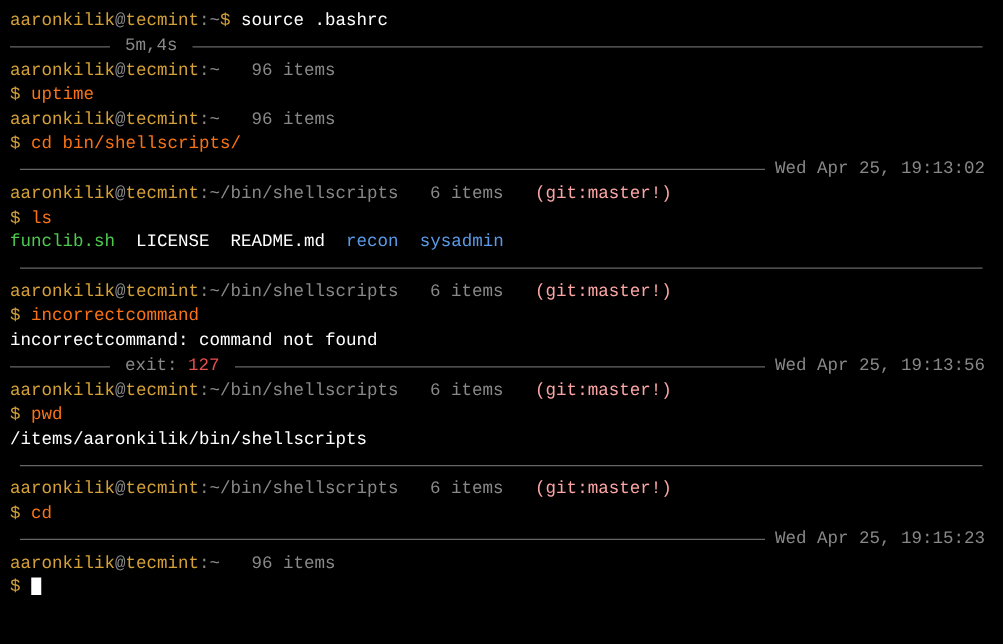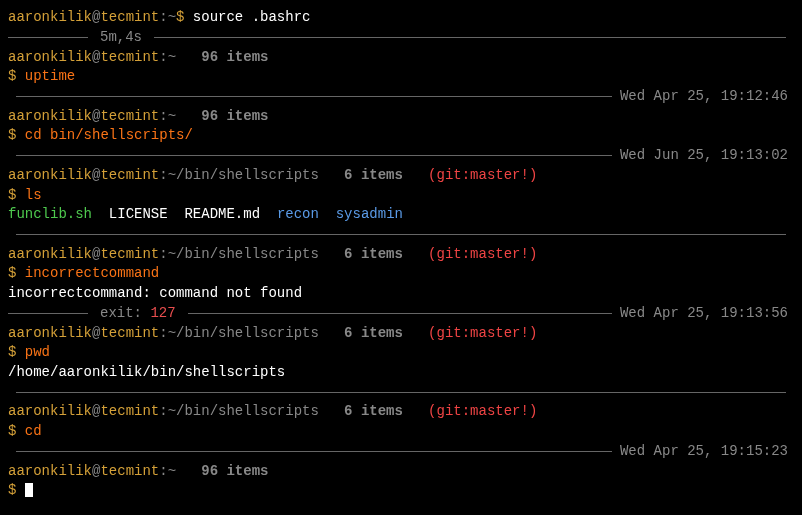--- a/index.html
+++ b/index.html
@@ -15,22 +15,22 @@
       overflow: hidden;
     }
     .line { white-space: pre; }
     .user { color: #d4a038; }
     .host { color: #d4a038; }
     .sep { color: #888; }
     .path { color: #888; }
     .prompt-dollar { color: #d4a038; }
     .cmd-source { color: #fff; }
     .output { color: #fff; }
-    .items { color: #888; font-weight: bold; }
-    .git { color: #ef4444; }
+    .items { color: #888; }
+    .git { color: #fca5a5; }
     .exec-green { color: #4ec94e; margin-top: 46px; }
     .dir-blue { color: #5a9ae6; }
     .exit-label { color: #888; }
     .exit-code { color: #e84e4e; }
     .yellow-cmd { color: #f97316; font-weight: normal; }
     
     .divider-line {
       display: flex;
       align-items: center;
       color: #888;
@@ -54,48 +54,44 @@
 
 <div id="terminal">
     <div class="line"><span class="user">aaronkilik</span><span class="sep">@</span><span class="host">tecmint</span><span class="path">:~</span><span class="prompt-dollar">$ </span><span class="cmd-source">source .bashrc</span></div>
     <div class="divider-line">
       <span class="divider-left-pad"></span>
       <span class="divider-info">5m,4s</span>
       <span class="divider-fill"></span>
     </div>
     <div class="line"><span class="user">aaronkilik</span><span class="sep">@</span><span class="host">tecmint</span><span class="path">:~</span><span class="items">   96 items</span></div>
     <div class="line"><span class="prompt-dollar">$ </span><span class="yellow-cmd">uptime</span></div>
-    <div class="divider-line">
-      <span class="divider-fill"></span>
-      <span class="divider-time">Wed Apr 25, 19:12:46</span>
-    </div>
     <div class="line"><span class="user">aaronkilik</span><span class="sep">@</span><span class="host">tecmint</span><span class="path">:~</span><span class="items">   96 items</span></div>
     <div class="line"><span class="prompt-dollar">$ </span><span class="yellow-cmd">cd bin/shellscripts/</span></div>
     <div class="divider-line">
       <span class="divider-fill"></span>
-      <span class="divider-time">Wed Jun 25, 19:13:02</span>
+      <span class="divider-time">Wed Apr 25, 19:13:02</span>
     </div>
     <div class="line"><span class="user">aaronkilik</span><span class="sep">@</span><span class="host">tecmint</span><span class="path">:~/bin/shellscripts</span><span class="items">   6 items</span><span class="git">   (git:master!)</span></div>
     <div class="line"><span class="prompt-dollar">$ </span><span class="yellow-cmd">ls</span></div>
     <div class="line"><span class="exec-green">funclib.sh</span>  <span class="output">LICENSE</span>  <span class="output">README.md</span>  <span class="dir-blue">recon</span>  <span class="dir-blue">sysadmin</span></div>
     <div class="divider-line">
       <span class="divider-fill"></span>
     </div>
     <div class="line"><span class="user">aaronkilik</span><span class="sep">@</span><span class="host">tecmint</span><span class="path">:~/bin/shellscripts</span><span class="items">   6 items</span><span class="git">   (git:master!)</span></div>
     <div class="line"><span class="prompt-dollar">$ </span><span class="yellow-cmd">incorrectcommand</span></div>
     <div class="line output">incorrectcommand: command not found</div>
     <div class="divider-line">
       <span class="divider-left-pad"></span>
       <span class="divider-info"><span class="exit-label">exit: </span><span class="exit-code">127</span></span>
       <span class="divider-fill"></span>
       <span class="divider-time">Wed Apr 25, 19:13:56</span>
     </div>
     <div class="line"><span class="user">aaronkilik</span><span class="sep">@</span><span class="host">tecmint</span><span class="path">:~/bin/shellscripts</span><span class="items">   6 items</span><span class="git">   (git:master!)</span></div>
     <div class="line"><span class="prompt-dollar">$ </span><span class="yellow-cmd">pwd</span></div>
-    <div class="line output">/home/aaronkilik/bin/shellscripts</div>
+    <div class="line output">/items/aaronkilik/bin/shellscripts</div>
     <div class="divider-line">
       <span class="divider-fill"></span>
     </div>
     <div class="line"><span class="user">aaronkilik</span><span class="sep">@</span><span class="host">tecmint</span><span class="path">:~/bin/shellscripts</span><span class="items">   6 items</span><span class="git">   (git:master!)</span></div>
     <div class="line"><span class="prompt-dollar">$ </span><span class="yellow-cmd">cd</span></div>
     <div class="divider-line">
       <span class="divider-fill"></span>
       <span class="divider-time">Wed Apr 25, 19:15:23</span>
     </div>
     <div class="line"><span class="user">aaronkilik</span><span class="sep">@</span><span class="host">tecmint</span><span class="path">:~</span><span class="items">   96 items</span></div>

